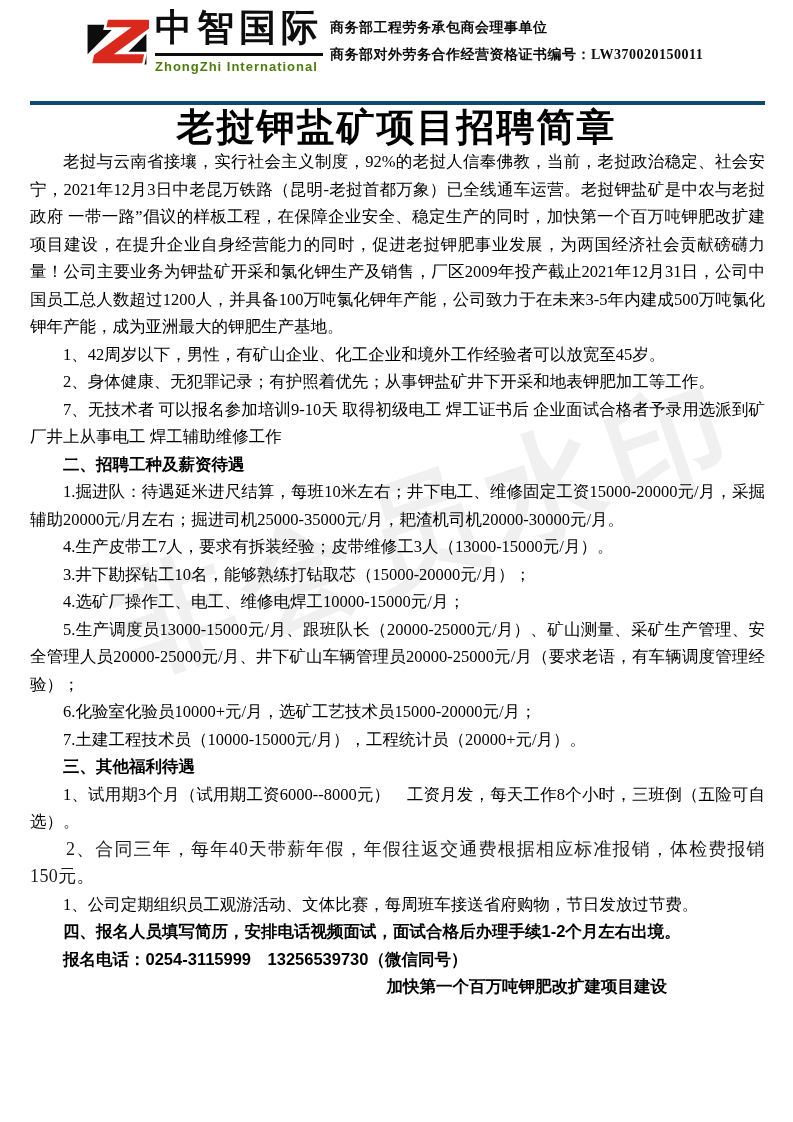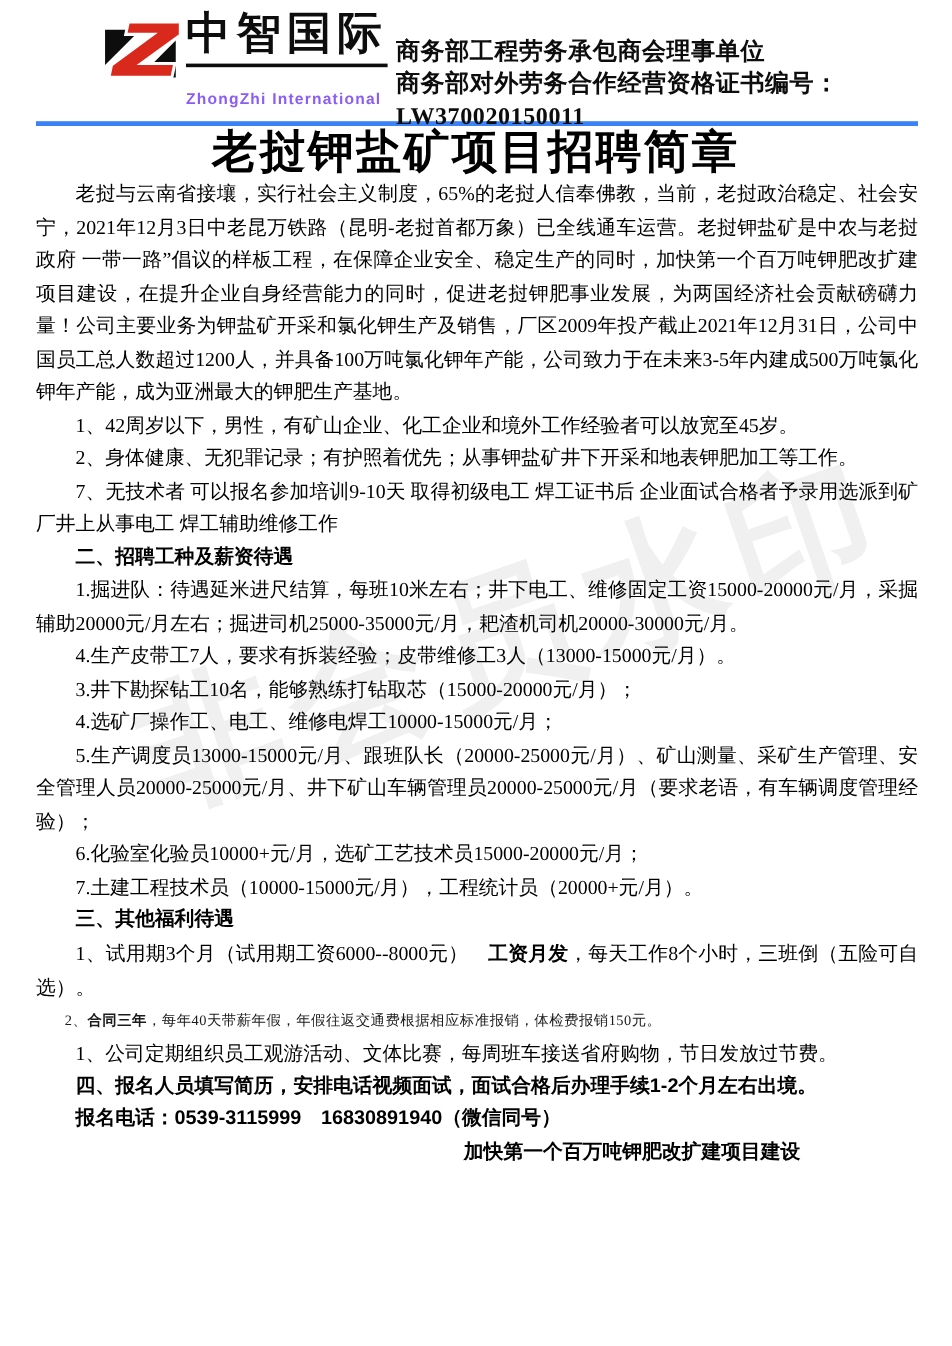--- a/index.html
+++ b/index.html
@@ -16,60 +16,60 @@
     font-family:"Liberation Sans","DejaVu Sans",sans-serif;
     font-weight:bold;font-size:118px;letter-spacing:12px;white-space:nowrap;
     color:rgba(40,40,40,0.07);
     transform:rotate(-19deg);transform-origin:0 50%;
     pointer-events:none;user-select:none;
   }
 
   
   .header{
     position:relative;margin:0 28px 0 30px;height:101px;
-    border-bottom:4px solid #3b82f6;z-index:2;text-decoration:underline;
+    border-bottom:4px solid #0c4a6e;z-index:2;text-decoration:underline;
   }
   .logo-row{position:absolute;left:55px;top:4px;display:flex;align-items:flex-start;}
   .logo-mark{display:block;margin-top:2px;}
   .brand{margin-left:6px;display:inline-block;}
   .brand-cn{
     font-family:"Liberation Sans","DejaVu Sans",sans-serif;
     font-weight:bold;font-size:37px;line-height:48px;letter-spacing:5px;color:#0d0d0d;
   }
   .brand-en{
     font-family:"Liberation Sans","DejaVu Sans",sans-serif;
-    font-weight:bold;font-size:13px;line-height:18px;letter-spacing:1px;color:#8b5cf6;
-    border-top:3px solid #0d0d0d;padding-top:18px;margin-top:1px;
+    font-weight:bold;font-size:13px;line-height:18px;letter-spacing:1px;color:#4d7c0f;
+    border-top:3px solid #0d0d0d;padding-top:2px;margin-top:1px;
   }
   .credentials{
-    position:absolute;left:300px;top:30px;width:440px;
-    font-weight:bold;font-size:20px;line-height:27px;letter-spacing:0.5px;color:#0d0d0d;
+    position:absolute;left:300px;top:14px;width:440px;
+    font-weight:bold;font-size:14px;line-height:27px;letter-spacing:0.5px;color:#0d0d0d;
   }
 
   
   .doc-title{
     text-align:center;font-weight:bold;font-size:38px;line-height:40px;
     letter-spacing:2px;margin:2px 0 1px 0;
   }
 
   
   .content{margin:0 28px 0 30px;font-size:16.5px;line-height:27.5px;text-align:justify;}
   .content p{margin:0;text-indent:2em;}
   .sec-heading{
     font-family:"Liberation Sans","DejaVu Sans",sans-serif;
     font-weight:bold;font-size:16.5px;
   }
   .bold-sans{
     font-family:"Liberation Sans","DejaVu Sans",sans-serif;
     font-weight:bold;
   }
-  .fangsong{font-size:12px;letter-spacing:0.4px;color:#1a1a1a;}
+  .fangsong{font-size:18px;letter-spacing:0.4px;color:#1a1a1a;}
   .contact-line{text-indent:3em;}
   .company-line{text-indent:0;text-align:right;padding-right:98px;}
-  b.inline-bold{font-family:"Liberation Sans","DejaVu Sans",sans-serif;font-weight:bold;}
+  b.inline-bold{font-family:"Liberation Sans","DejaVu Sans",sans-serif;font-weight:normal;}
 </style>
 </head>
 <body>
 
 <div class="page">
 
   <div class="watermark">非会员水印</div>
 
   <div class="header">
     <div class="logo-row">
@@ -88,39 +88,39 @@
     <div class="credentials">
       <div>商务部工程劳务承包商会理事单位</div>
       <div>商务部对外劳务合作经营资格证书编号：LW370020150011</div>
     </div>
   </div>
 
   <h1 class="doc-title">老挝钾盐矿项目招聘简章</h1>
 
   <div class="content">
 
-    <p>老挝与云南省接壤，实行社会主义制度，65%的老挝人信奉佛教，当前，老挝政治稳定、社会安宁，2021年12月3日中老昆万铁路（昆明-老挝首都万象）已全线通车运营。老挝钾盐矿是中农与老挝政府 一带一路”倡议的样板工程，在保障企业安全、稳定生产的同时，加快第一个百万吨钾肥改扩建项目建设，在提升企业自身经营能力的同时，促进老挝钾肥事业发展，为两国经济社会贡献磅礴力量！公司主要业务为钾盐矿开采和氯化钾生产及销售，厂区2009年投产截止2021年12月31日，公司中国员工总人数超过1200人，并具备100万吨氯化钾年产能，公司致力于在未来3-5年内建成500万吨氯化钾年产能，成为亚洲最大的钾肥生产基地。</p>
+    <p>老挝与云南省接壤，实行社会主义制度，92%的老挝人信奉佛教，当前，老挝政治稳定、社会安宁，2021年12月3日中老昆万铁路（昆明-老挝首都万象）已全线通车运营。老挝钾盐矿是中农与老挝政府 一带一路”倡议的样板工程，在保障企业安全、稳定生产的同时，加快第一个百万吨钾肥改扩建项目建设，在提升企业自身经营能力的同时，促进老挝钾肥事业发展，为两国经济社会贡献磅礴力量！公司主要业务为钾盐矿开采和氯化钾生产及销售，厂区2009年投产截止2021年12月31日，公司中国员工总人数超过1200人，并具备100万吨氯化钾年产能，公司致力于在未来3-5年内建成500万吨氯化钾年产能，成为亚洲最大的钾肥生产基地。</p>
 
     <p>1、42周岁以下，男性，有矿山企业、化工企业和境外工作经验者可以放宽至45岁。</p>
     <p>2、身体健康、无犯罪记录；有护照着优先；从事钾盐矿井下开采和地表钾肥加工等工作。</p>
     <p>7、无技术者 可以报名参加培训9-10天 取得初级电工 焊工证书后 企业面试合格者予录用选派到矿厂井上从事电工 焊工辅助维修工作</p>
 
     <p class="sec-heading">二、招聘工种及薪资待遇</p>
     <p>1.掘进队：待遇延米进尺结算，每班10米左右；井下电工、维修固定工资15000-20000元/月，采掘辅助20000元/月左右；掘进司机25000-35000元/月，耙渣机司机20000-30000元/月。</p>
     <p>4.生产皮带工7人，要求有拆装经验；皮带维修工3人（13000-15000元/月）。</p>
     <p>3.井下勘探钻工10名，能够熟练打钻取芯（15000-20000元/月）；</p>
     <p>4.选矿厂操作工、电工、维修电焊工10000-15000元/月；</p>
     <p>5.生产调度员13000-15000元/月、跟班队长（20000-25000元/月）、矿山测量、采矿生产管理、安全管理人员20000-25000元/月、井下矿山车辆管理员20000-25000元/月（要求老语，有车辆调度管理经验）；</p>
     <p>6.化验室化验员10000+元/月，选矿工艺技术员15000-20000元/月；</p>
     <p>7.土建工程技术员（10000-15000元/月），工程统计员（20000+元/月）。</p>
 
     <p class="sec-heading">三、其他福利待遇</p>
     <p><span>1、试用期3个月（试用期工资6000--8000元）　</span><b class="inline-bold">工资月发</b><span>，每天工作8个小时，三班倒（五险可自选）。</span></p>
     <p class="fangsong"><span>2、</span><b class="inline-bold">合同三年</b><span>，每年40天带薪年假，年假往返交通费根据相应标准报销，体检费报销150元。</span></p>
     <p>1、公司定期组织员工观游活动、文体比赛，每周班车接送省府购物，节日发放过节费。</p>
 
     <p class="bold-sans">四、报名人员填写简历，安排电话视频面试，面试合格后办理手续1-2个月左右出境。</p>
-    <p class="bold-sans contact-line">报名电话：0539-3115999　16830891940（微信同号）</p>
+    <p class="bold-sans contact-line">报名电话：0254-3115999　13256539730（微信同号）</p>
     <p class="bold-sans company-line">加快第一个百万吨钾肥改扩建项目建设</p>
 
   </div>
 
 </div>
 
 </body></html>

